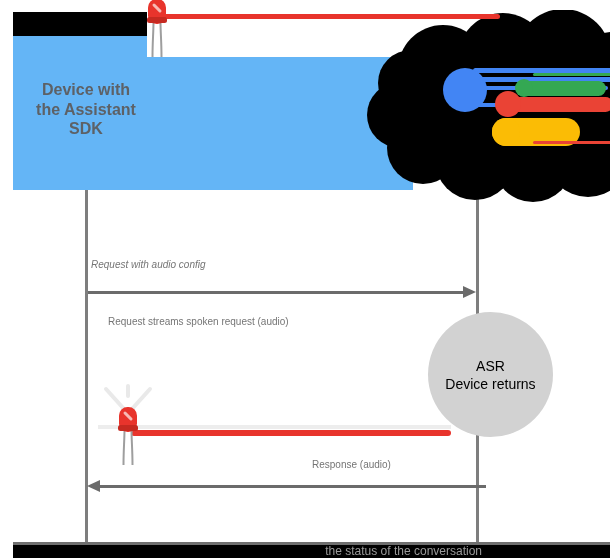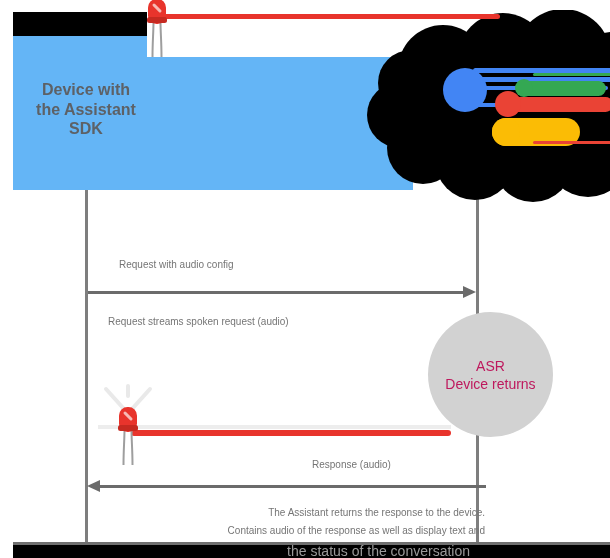--- a/index.html
+++ b/index.html
@@ -34,35 +34,35 @@
   
   .arrow-line{height:3px;background:#6b6b6b;z-index:2;}
   .request-arrow-line{left:75px;top:291px;width:377px;}
   .request-arrow-head{left:450px;top:286px;width:0;height:0;z-index:2;
     border-left:13px solid #6b6b6b;border-top:6.5px solid transparent;border-bottom:6.5px solid transparent;}
   .response-arrow-line{left:86px;top:485px;width:387px;}
   .response-arrow-head{left:74px;top:480px;width:0;height:0;z-index:2;
     border-right:13px solid #6b6b6b;border-top:6.5px solid transparent;border-bottom:6.5px solid transparent;}
   
   .lbl{font-size:10px;color:#757575;z-index:4;white-space:nowrap;}
-  .request-label{left:106px;top:259px;}
+  .request-label{left:78px;top:259px;font-style:italic;}
   .stream-label-1{left:95px;top:316px;}
   .stream-label-2{left:95px;top:333px;}
   .response-label{left:299px;top:459px;width:159px;text-align:left;}
   .notes{left:140px;top:504px;width:332px;text-align:right;font-size:10px;line-height:17.5px;color:#757575;z-index:4;}
   .notes span{display:block;white-space:nowrap;}
   
   .proc-circle{left:415px;top:312px;width:125px;height:125px;border-radius:50%;
     background:#d2d2d2;z-index:3;display:flex;align-items:center;justify-content:center;}
-  .proc-text{text-align:center;font-size:14px;line-height:18px;color:#be185d;}
+  .proc-text{text-align:center;font-size:14px;line-height:18px;color:#000000;}
   .proc-text span{display:block;}
   
   .bottom-line{left:0;top:542px;width:610px;height:3px;background:#6f6f6f;z-index:3;}
   .bottom-bar{left:0;top:545px;width:610px;height:13px;background:#000;z-index:3;}
-  .bottom-bar .note3{position:absolute;right:153px;top:0;font-size:14px;line-height:13px;color:#9a9a9a;white-space:nowrap;}
+  .bottom-bar .note3{position:absolute;right:141px;top:0;font-size:12px;line-height:13px;color:#9a9a9a;white-space:nowrap;}
 </style>
 </head>
 <body>
 
 <div class="root">
 
   <div class="abs top-bar"></div>
 
   <div class="abs blue-left"></div>
   <div class="abs blue-main"></div>
@@ -139,23 +139,19 @@
     <path d="M15.5,22 C15.5,34 16.5,42 16.5,58" stroke="#9e9e9e" stroke-width="2" fill="none"></path>
     <rect x="3" y="0" width="18" height="25" rx="8.5" fill="#e8342c"></rect>
     <rect x="2" y="18" width="20" height="6" rx="2.5" fill="#c62a21"></rect>
     <path d="M9,6 L15,12" stroke="#f7b9b4" stroke-width="3" stroke-linecap="round"></path>
   </svg>
 
   <div class="abs lbl response-label">Response (audio)</div>
   <div class="abs arrow-line response-arrow-line"></div>
   <div class="abs response-arrow-head"></div>
 
-  <div class="abs notes">
-    <span>The Assistant returns the response to the device.</span>
-    <span>Contains audio of the response as well as display text and</span>
-  </div>
 
   <div class="abs bottom-line"></div>
   <div class="abs bottom-bar">
     <span class="note3">the status of the conversation</span>
   </div>
 
 </div>
 
 </body></html>

